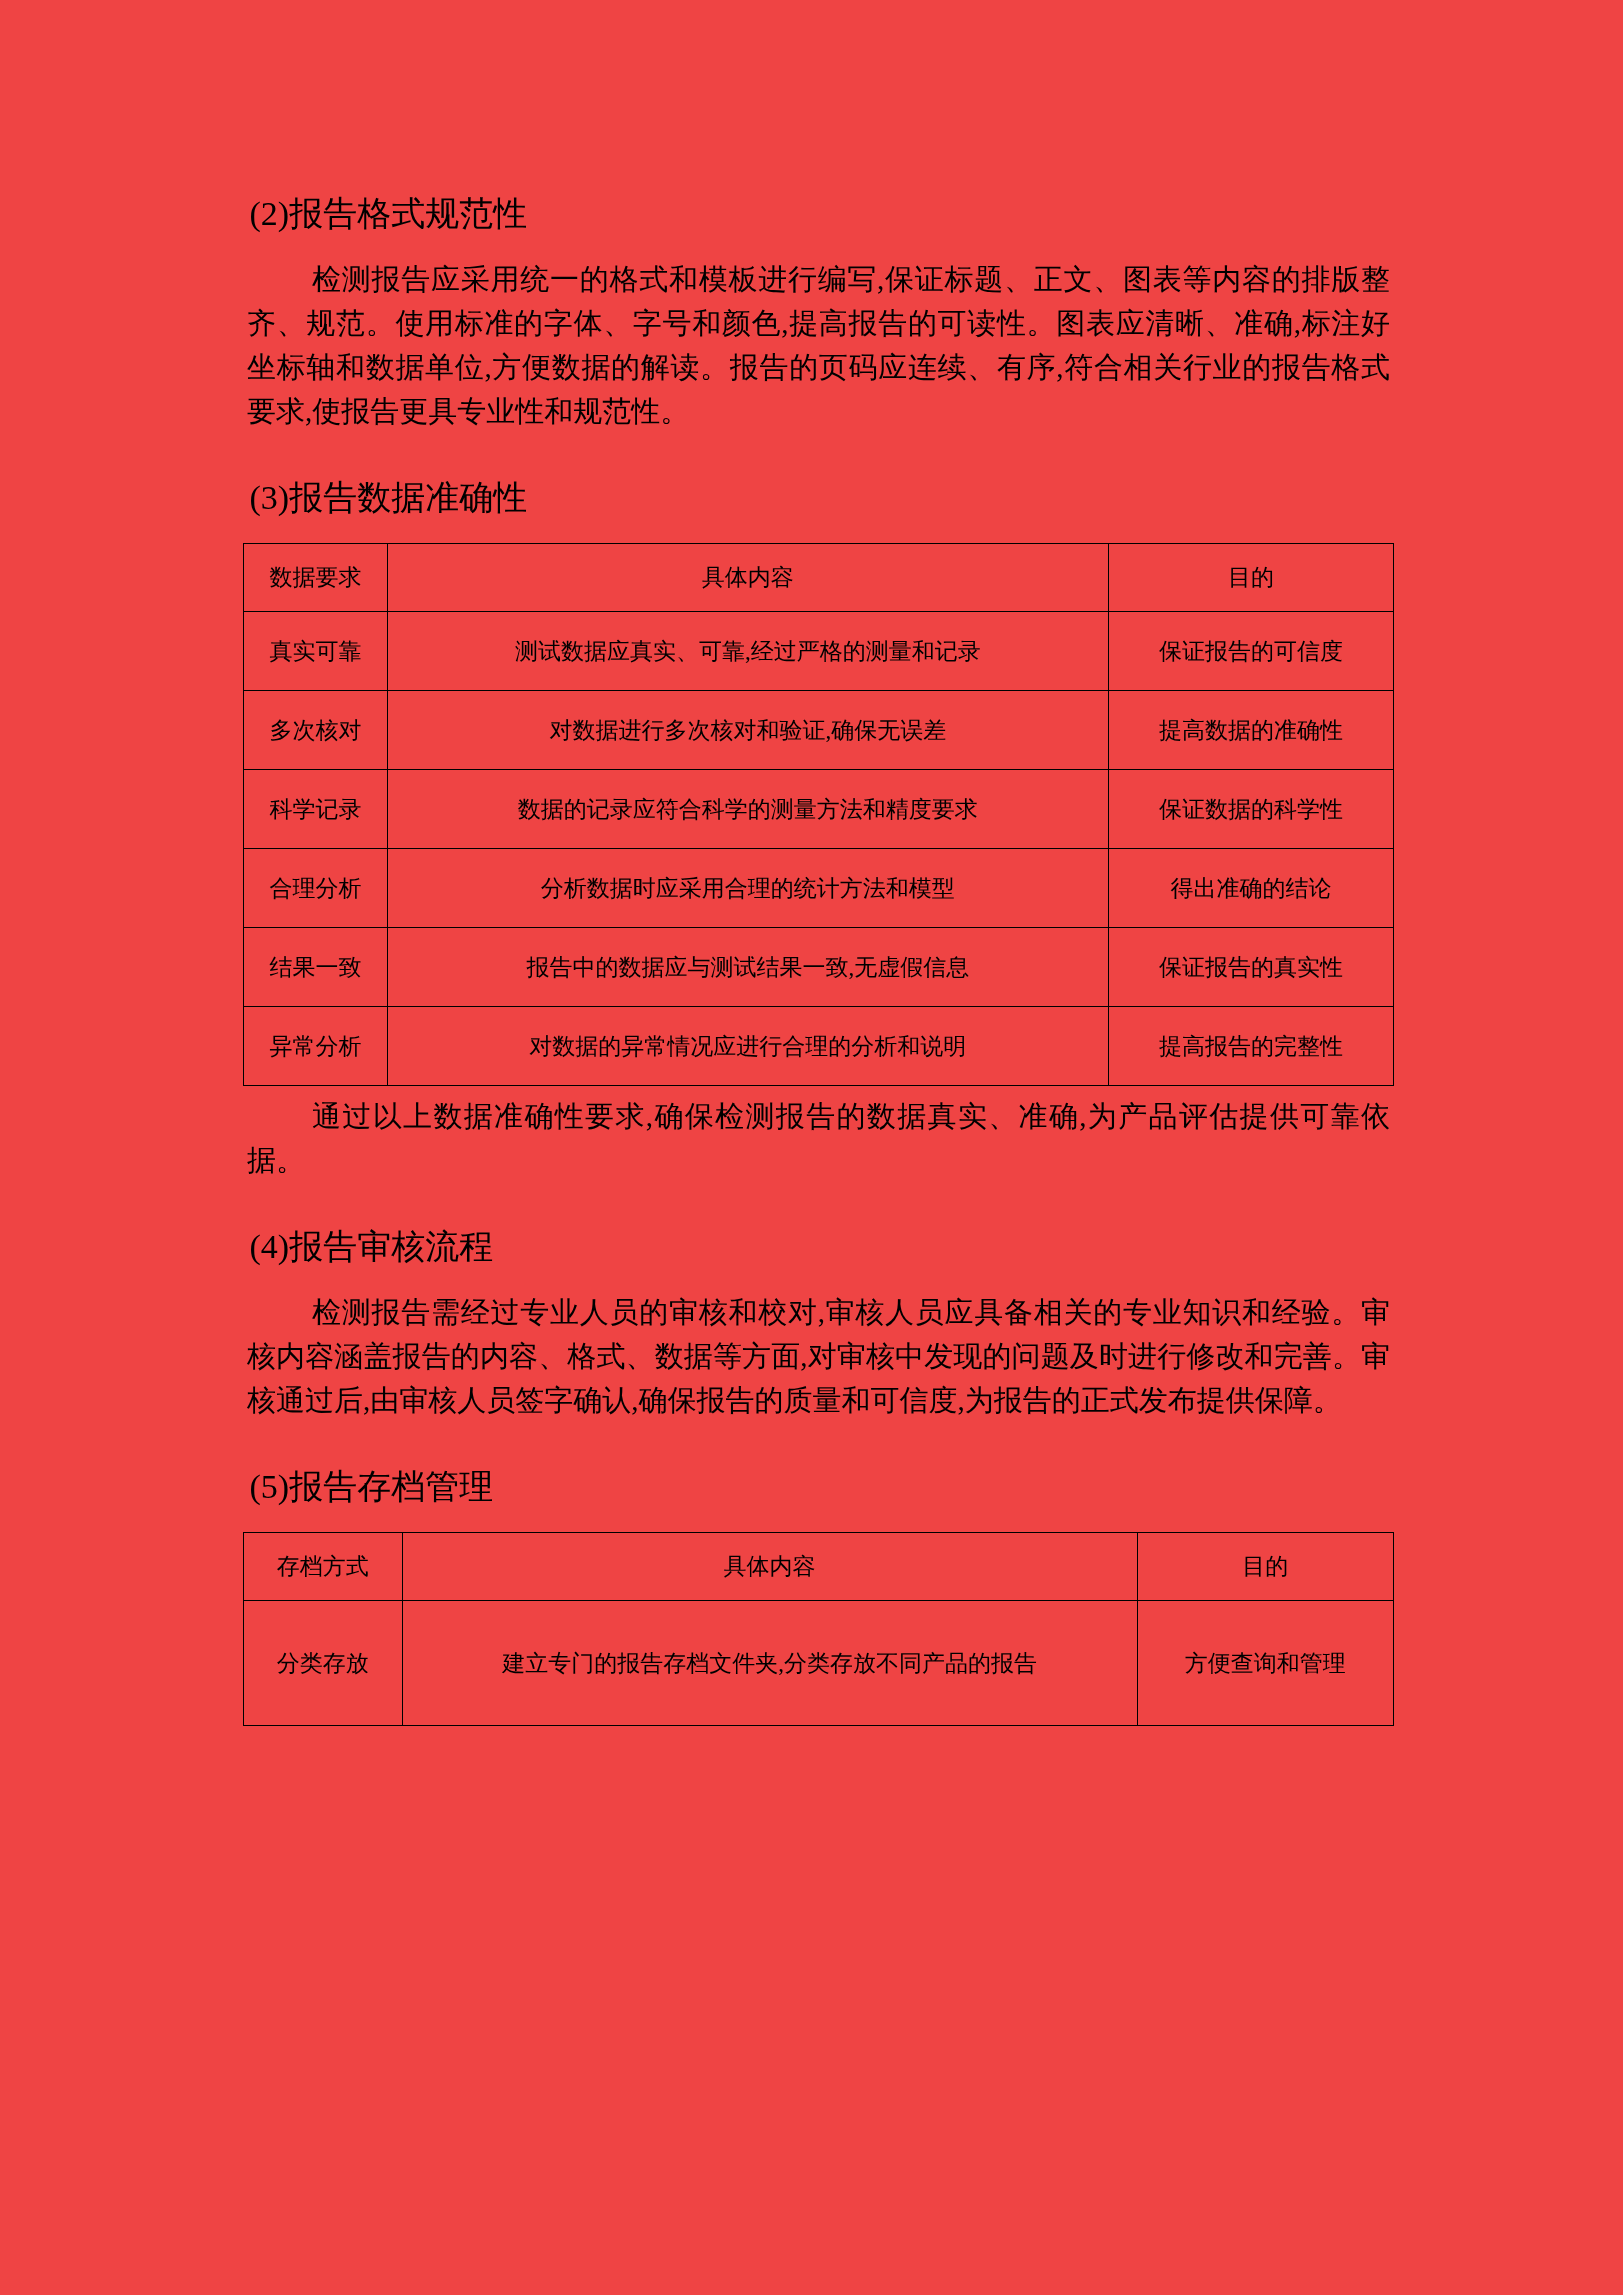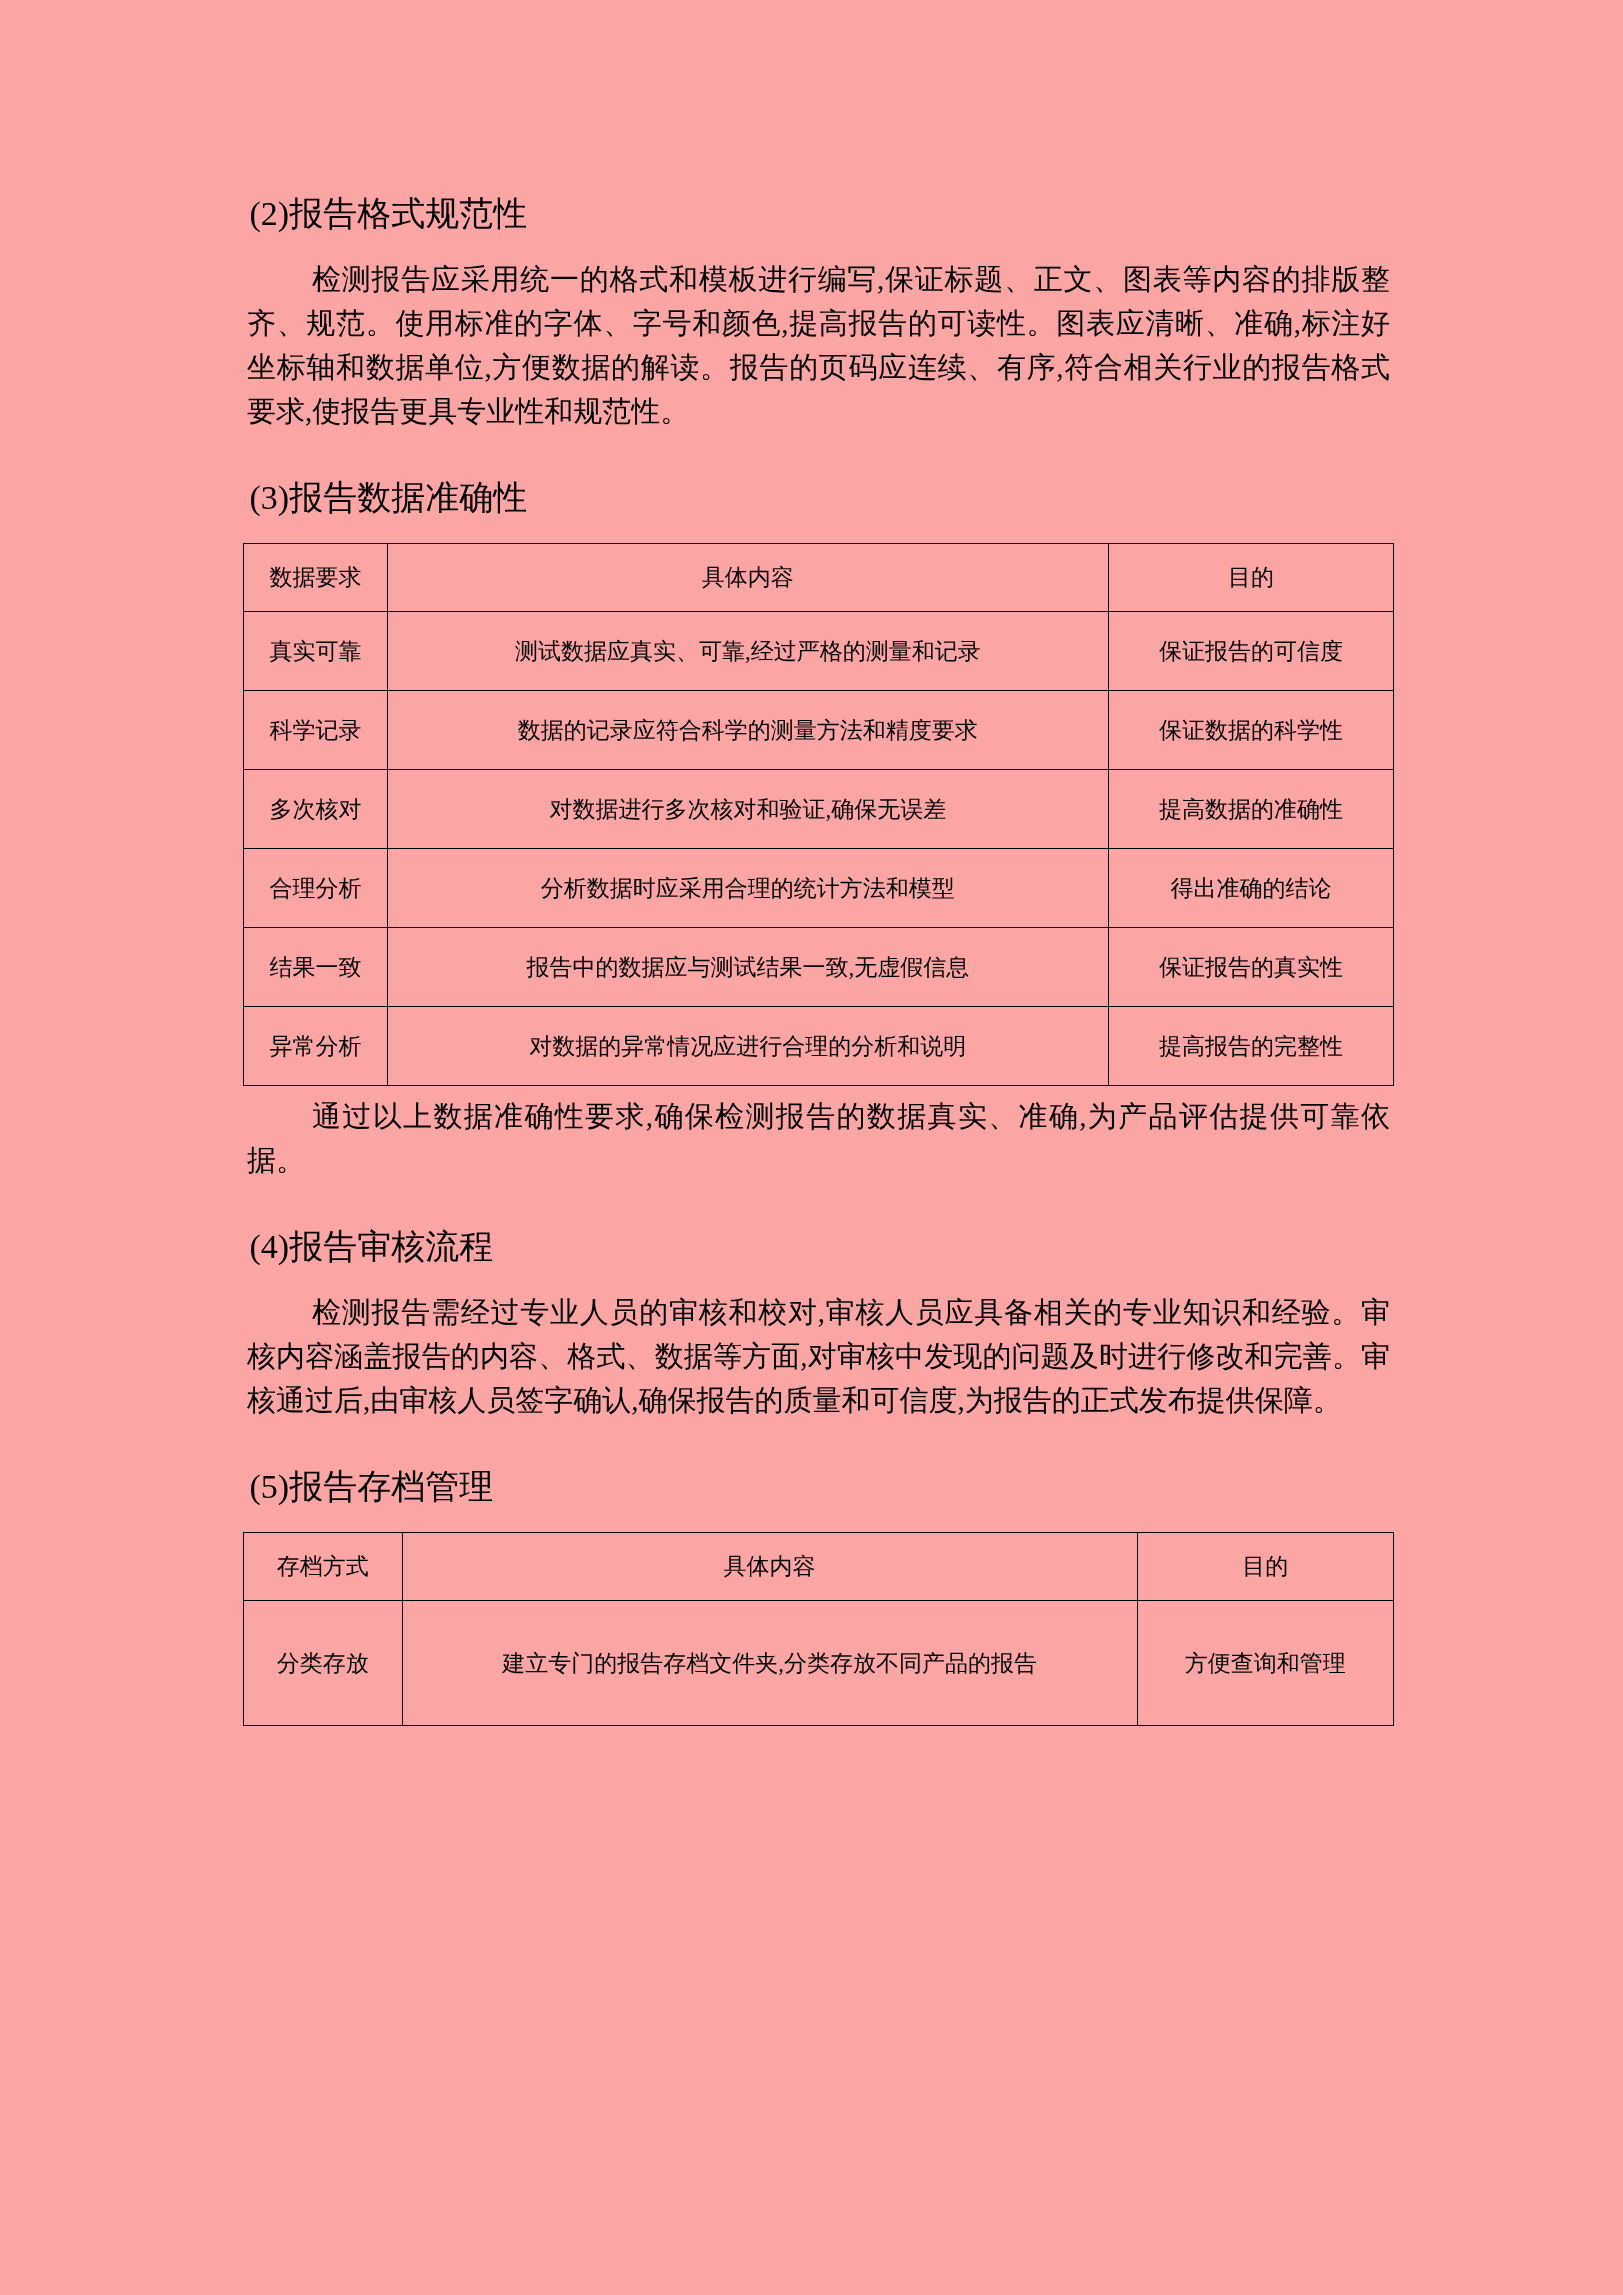--- a/index.html
+++ b/index.html
@@ -11,21 +11,21 @@
     width: 1623px;
     height: 2295px;
     font-family: "Liberation Serif", "DejaVu Serif", serif;
     color: #000000;
   }
   .page {
     box-sizing: border-box;
     width: 1623px;
     height: 2295px;
     padding: 183px 229px 131px 243px;
-    background: #fca5a5;
+    background: #ef4444;
     overflow: hidden;
   }
   .heading {
     font-size: 34px;
     line-height: 62px;
     margin: 34px 0 11.8px 0;
     text-indent: 6.5px;
     white-space: nowrap;
   }
   .heading.first {
@@ -89,28 +89,28 @@
           <th>目的</th>
         </tr>
       </thead>
       <tbody>
         <tr>
           <td>真实可靠</td>
           <td>测试数据应真实、可靠,经过严格的测量和记录</td>
           <td>保证报告的可信度</td>
         </tr>
         <tr>
+          <td>多次核对</td>
+          <td>对数据进行多次核对和验证,确保无误差</td>
+          <td>提高数据的准确性</td>
+        </tr>
+        <tr>
           <td>科学记录</td>
           <td>数据的记录应符合科学的测量方法和精度要求</td>
           <td>保证数据的科学性</td>
-        </tr>
-        <tr>
-          <td>多次核对</td>
-          <td>对数据进行多次核对和验证,确保无误差</td>
-          <td>提高数据的准确性</td>
         </tr>
         <tr>
           <td>合理分析</td>
           <td>分析数据时应采用合理的统计方法和模型</td>
           <td>得出准确的结论</td>
         </tr>
         <tr>
           <td>结果一致</td>
           <td>报告中的数据应与测试结果一致,无虚假信息</td>
           <td>保证报告的真实性</td>

